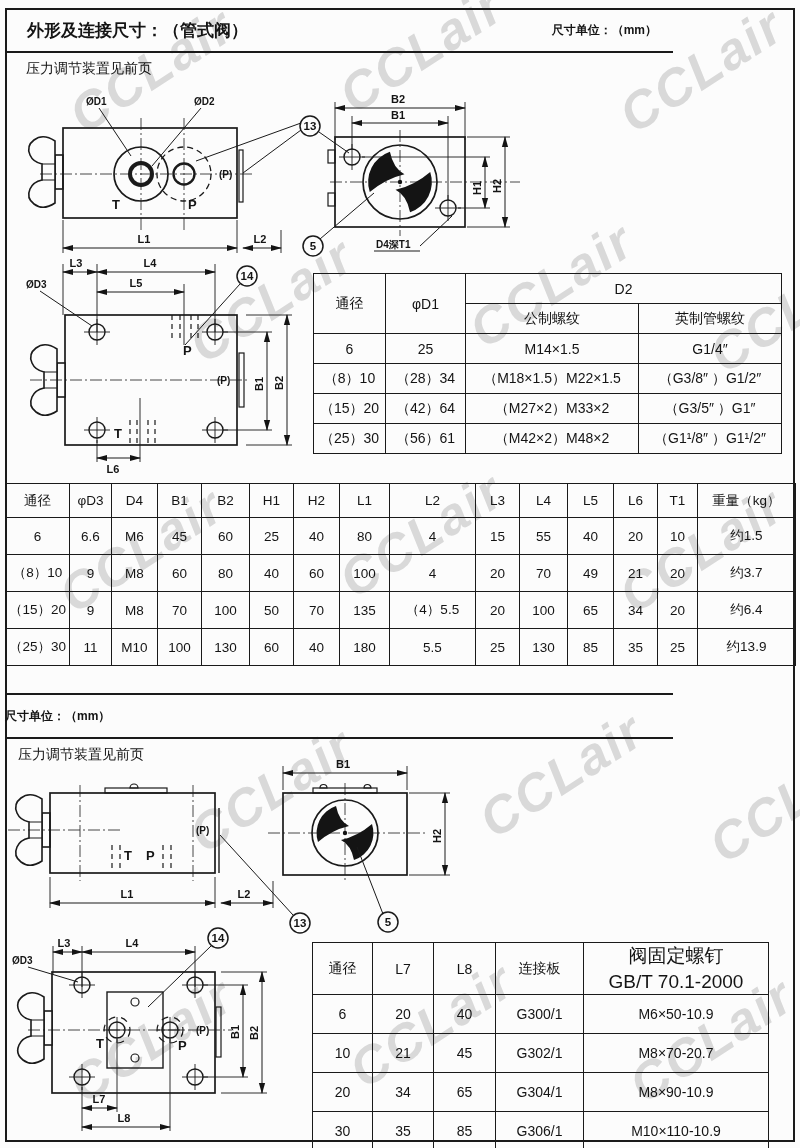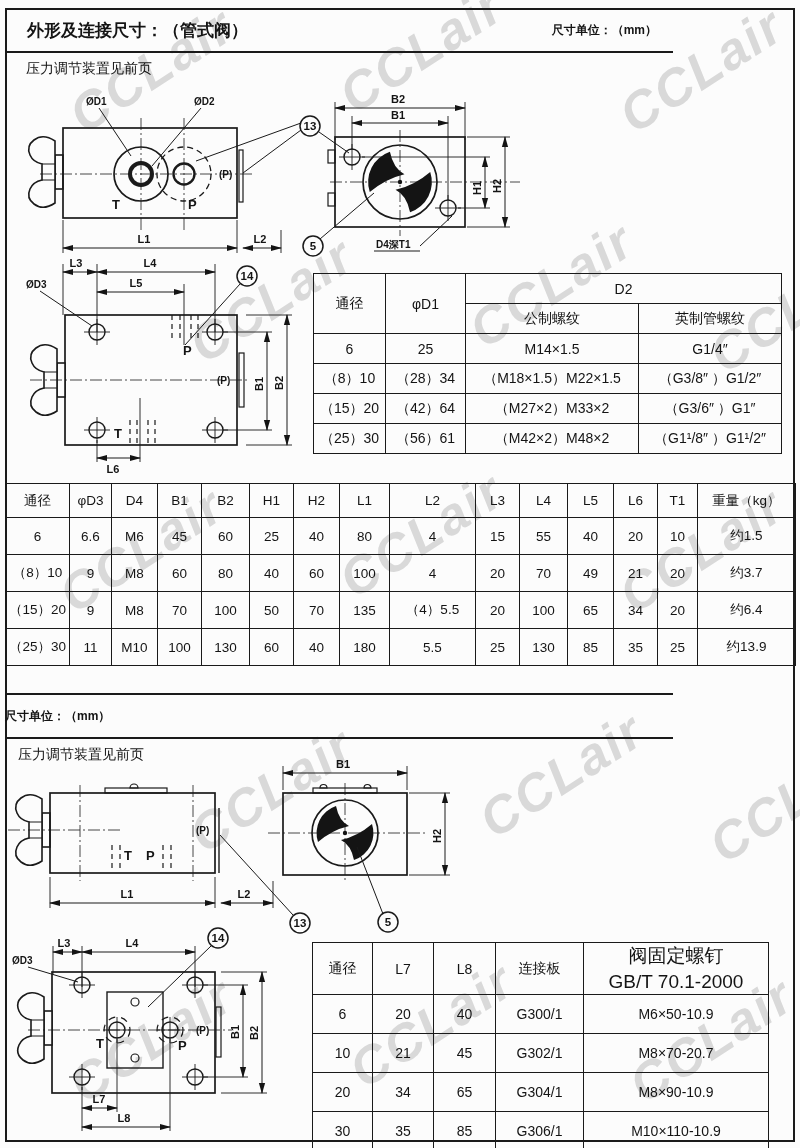--- a/index.html
+++ b/index.html
@@ -251,21 +251,21 @@
     <tr>
           <td>（8）10</td>
           <td>（28）34</td>
           <td>（M18×1.5）M22×1.5</td>
           <td>（G3/8″ ）G1/2″</td>
         </tr>
     <tr>
           <td>（15）20</td>
           <td>（42）64</td>
           <td>（M27×2）M33×2</td>
-          <td>（G3/6″ ）G1″</td>
+          <td>（G3/5″ ）G1″</td>
         </tr>
     <tr>
           <td>（25）30</td>
           <td>（56）61</td>
           <td>（M42×2）M48×2</td>
           <td>（G1¹/8″ ）G1¹/2″</td>
         </tr>
   </tbody>
     </table>
 

